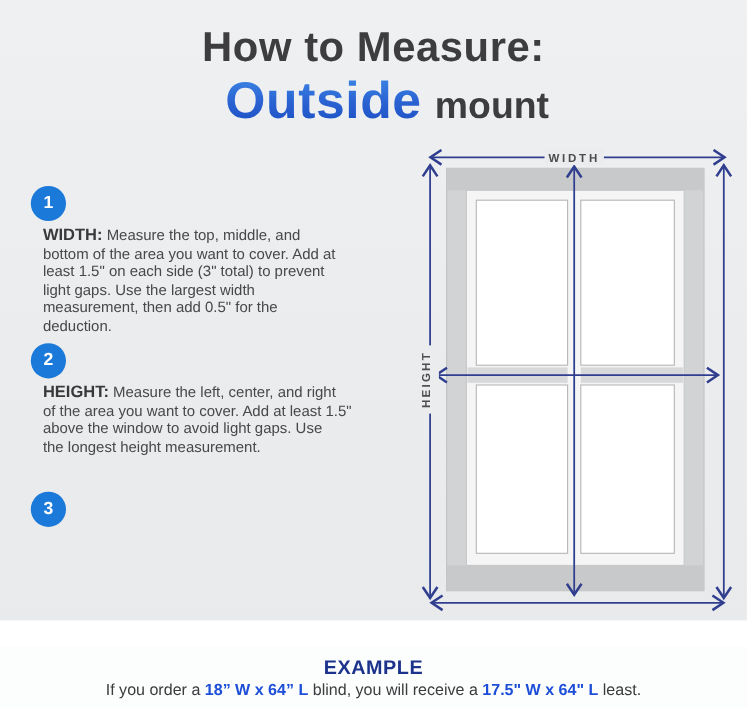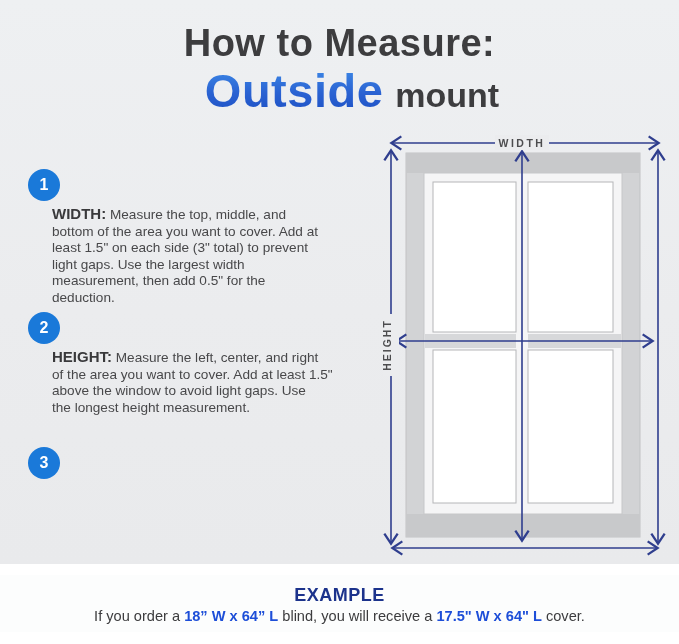--- a/index.html
+++ b/index.html
@@ -43,33 +43,33 @@
   .step-1 { top: 169px; }
   .step-2 { top: 312px; }
   .step-3 { top: 447px; }
   .step-circle {
     width: 32px; height: 32px; border-radius: 50%;
     background: #1a79d9;
     display: flex; align-items: center; justify-content: center;
   }
   .step-number { color: #ffffff; font-size: 16px; font-weight: 700; }
   .step-text {
-    margin-top: 5px; margin-left: 24px;
+    margin-top: 5px; margin-left: 11px;
     font-size: 13.6px; line-height: 16.5px; color: #48484a;
     white-space: pre-line;
   }
   .step-heading { font-size: 15px; font-weight: 700; color: #39393b; }
 
   
   .diagram { position: absolute; left: 370px; top: 125px; }
   .diagram svg { display: block; }
 
   
   .footer {
-    position: absolute; left: 0; top: 575px; width: 679px; height: 57px;
+    position: absolute; left: 0; top: 587px; width: 679px; height: 57px;
     background: #fcfdfd; text-align: center;
   }
   .example-heading {
     margin-top: 10px;
     font-size: 18px; font-weight: 700; color: #1c338c; letter-spacing: 0.5px;
   }
   .example-line {
     margin-top: 2px; font-size: 14.6px; color: #3c3c3e;
   }
   .example-line b { font-weight: 700; color: #1d4ed8; }
@@ -152,16 +152,16 @@
       <rect x="495" y="135" width="54" height="15" fill="#ebecee"></rect>
       <text x="522" y="147" text-anchor="middle" font-family="Liberation Sans, sans-serif" font-size="10.5" font-weight="600" letter-spacing="2.5" fill="#4c4c4e">WIDTH</text>
 
       <rect x="383" y="314" width="16" height="62" fill="#ebecee"></rect>
       <text x="391" y="345" text-anchor="middle" transform="rotate(-90 391 345)" font-family="Liberation Sans, sans-serif" font-size="10.5" font-weight="600" letter-spacing="2" fill="#4c4c4e">HEIGHT</text>
     </svg>
   </div>
 
   <div class="footer">
     <div class="example-heading">EXAMPLE</div>
-    <div class="example-line"><span>If you order a </span><b>18” W x 64” L</b><span> blind, you will receive a </span><b>17.5" W x 64" L</b><span> cover.</span></div>
+    <div class="example-line"><span>If you order a </span><b>18” W x 64” L</b><span> blind, you will receive a </span><b>17.5" W x 64" L</b><span> least.</span></div>
   </div>
 
 </div>
 
 </body></html>

